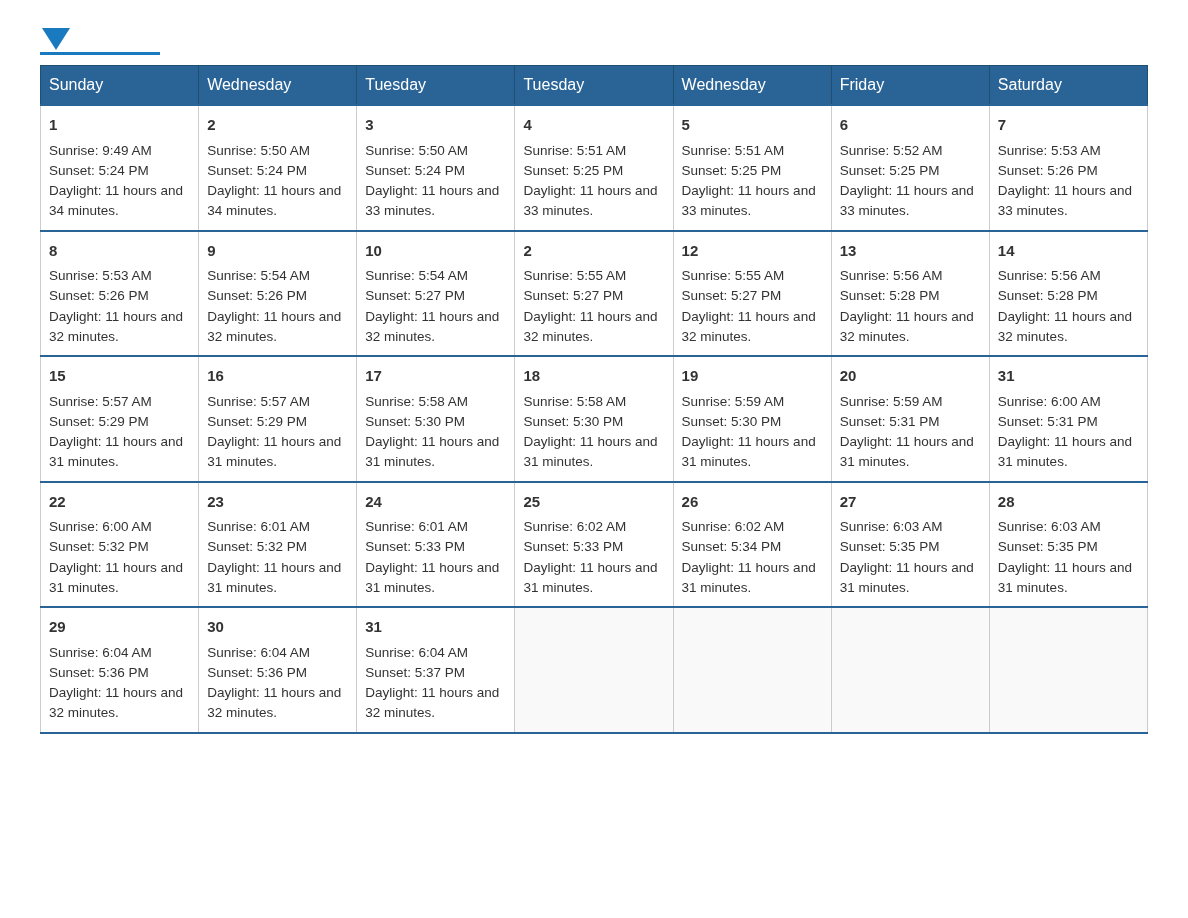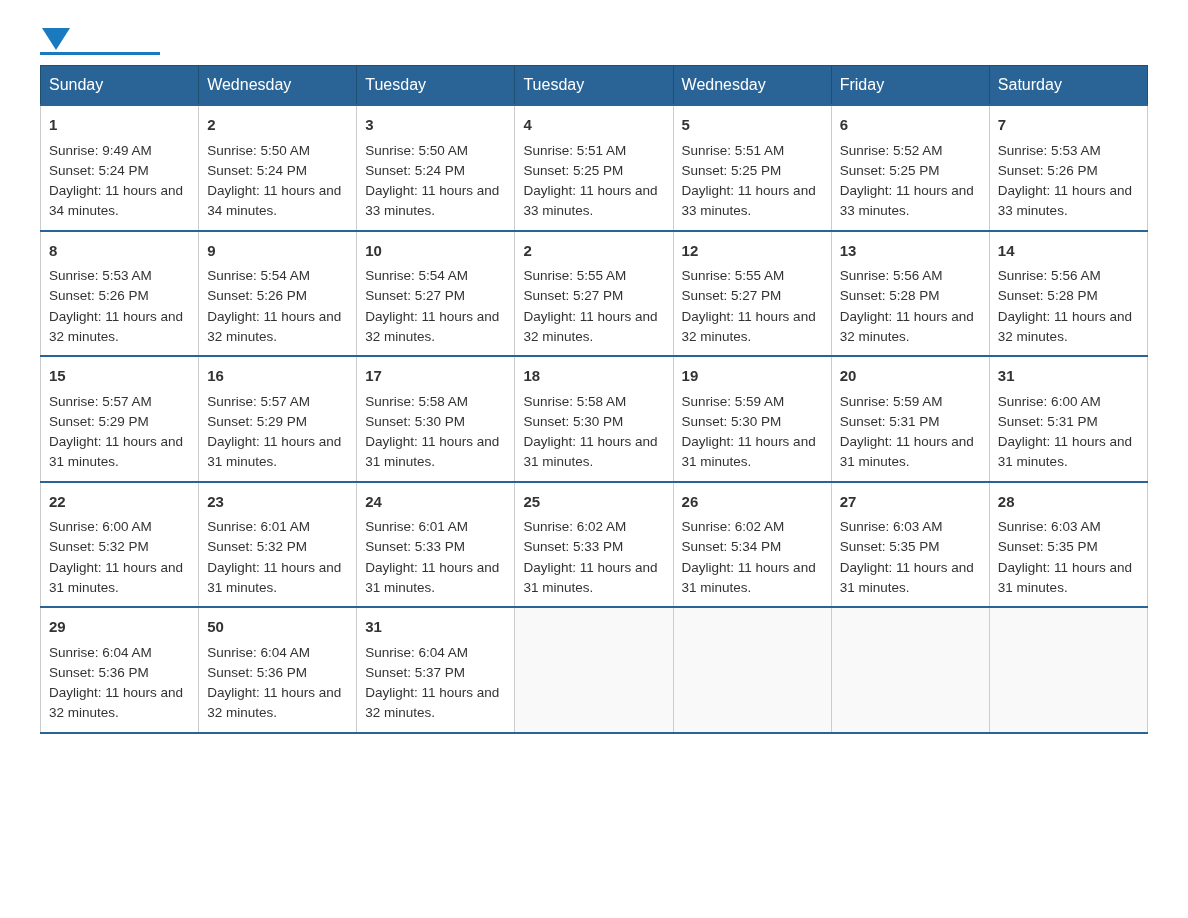--- a/index.html
+++ b/index.html
@@ -155,21 +155,21 @@
         <td><span class="day-num">22</span><span>Sunrise: 6:00 AM</span><br><span>Sunset: 5:32 PM</span><br><span>Daylight: 11 hours and 31 minutes.</span></td>
         <td><span class="day-num">23</span><span>Sunrise: 6:01 AM</span><br><span>Sunset: 5:32 PM</span><br><span>Daylight: 11 hours and 31 minutes.</span></td>
         <td><span class="day-num">24</span><span>Sunrise: 6:01 AM</span><br><span>Sunset: 5:33 PM</span><br><span>Daylight: 11 hours and 31 minutes.</span></td>
         <td><span class="day-num">25</span><span>Sunrise: 6:02 AM</span><br><span>Sunset: 5:33 PM</span><br><span>Daylight: 11 hours and 31 minutes.</span></td>
         <td><span class="day-num">26</span><span>Sunrise: 6:02 AM</span><br><span>Sunset: 5:34 PM</span><br><span>Daylight: 11 hours and 31 minutes.</span></td>
         <td><span class="day-num">27</span><span>Sunrise: 6:03 AM</span><br><span>Sunset: 5:35 PM</span><br><span>Daylight: 11 hours and 31 minutes.</span></td>
         <td><span class="day-num">28</span><span>Sunrise: 6:03 AM</span><br><span>Sunset: 5:35 PM</span><br><span>Daylight: 11 hours and 31 minutes.</span></td>
       </tr>
       <tr>
         <td><span class="day-num">29</span><span>Sunrise: 6:04 AM</span><br><span>Sunset: 5:36 PM</span><br><span>Daylight: 11 hours and 32 minutes.</span></td>
-        <td><span class="day-num">50</span><span>Sunrise: 6:04 AM</span><br><span>Sunset: 5:36 PM</span><br><span>Daylight: 11 hours and 32 minutes.</span></td>
+        <td><span class="day-num">30</span><span>Sunrise: 6:04 AM</span><br><span>Sunset: 5:36 PM</span><br><span>Daylight: 11 hours and 32 minutes.</span></td>
         <td><span class="day-num">31</span><span>Sunrise: 6:04 AM</span><br><span>Sunset: 5:37 PM</span><br><span>Daylight: 11 hours and 32 minutes.</span></td>
         <td class="empty"></td>
         <td class="empty"></td>
         <td class="empty"></td>
         <td class="empty"></td>
       </tr>
     </tbody>
 </table>
 
 </body></html>

